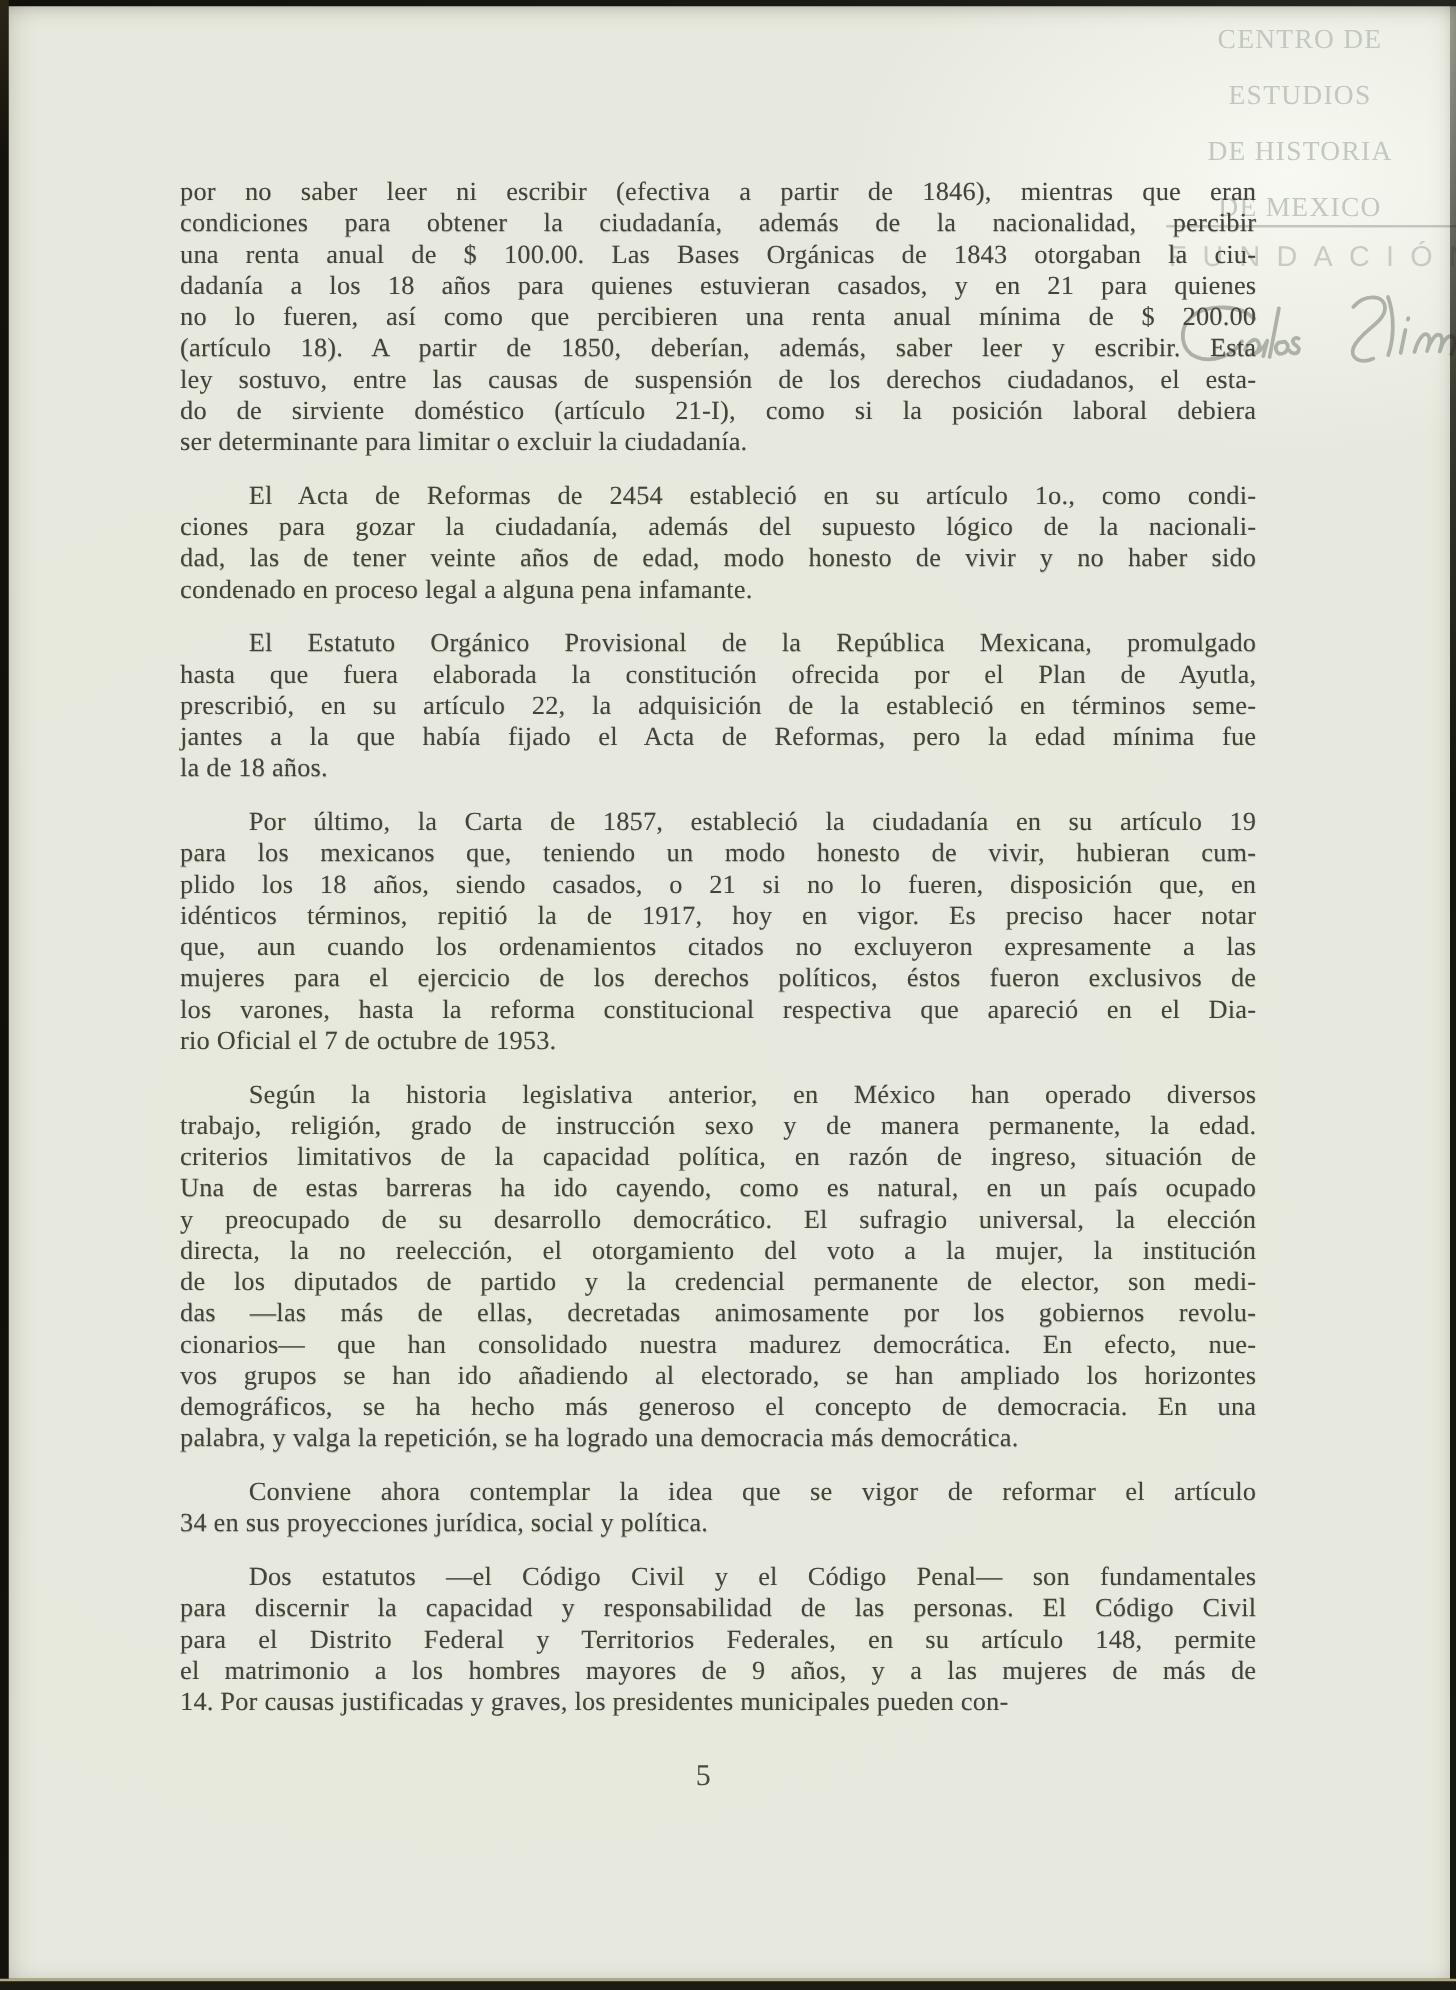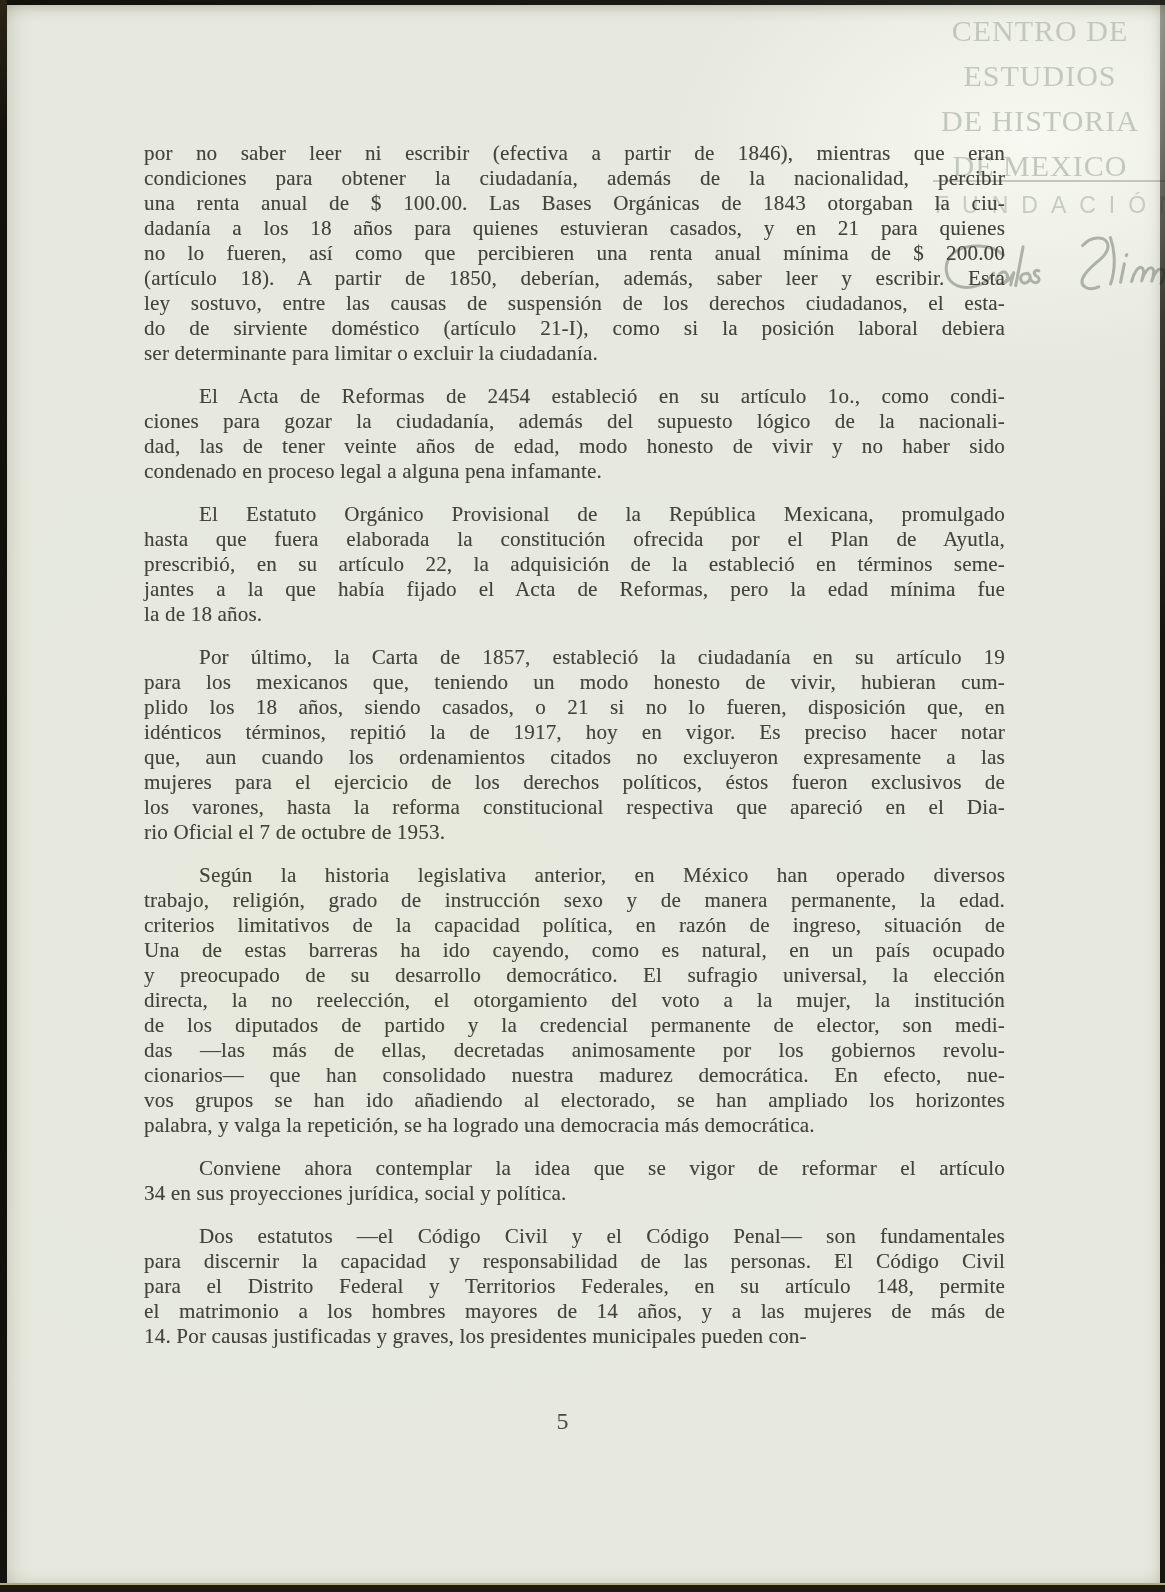--- a/index.html
+++ b/index.html
@@ -26,21 +26,21 @@
     background:linear-gradient(90deg,#11100a,#1a1812 55%,#262620);}
   .edge-left{position:absolute;left:0;top:0;width:7px;height:100%;z-index:6;
     background:linear-gradient(180deg,#2b2517,#13120c 8%,#100f09 60%,#13120c);}
   .edge-right{position:absolute;right:0;top:0;width:5px;height:100%;z-index:6;
     background:linear-gradient(180deg,rgba(22,21,14,0.3),rgba(22,21,14,0.8) 20%,#15140d 40%,#18170f);}
   .edge-bottom{position:absolute;left:0;bottom:0;width:100%;height:7px;z-index:6;
     background:#1b1a13;border-top:2px solid #b3a981;}
 
   
   .watermark{position:absolute;left:915px;top:0;width:250px;z-index:1;color:#c2c8bf;}
-  .wm-line{height:45px;line-height:45px;text-align:center;font-size:30px;
+  .wm-line{height:45px;line-height:45px;text-align:center;font-size:22px;
     letter-spacing:1px;font-family:"Liberation Serif",serif;}
   .wm-block{padding-top:8px;}
   .wm-rule{position:absolute;left:18px;top:180px;width:234px;height:2px;background:#c1c7be;}
   .wm-foundation{position:absolute;left:20px;top:192px;white-space:nowrap;
     font-family:"Liberation Sans","DejaVu Sans",sans-serif;
     font-size:23px;letter-spacing:13px;color:#c7ccc3;}
   .signature{position:absolute;left:925px;top:220px;width:252px;height:100px;
     z-index:1;transform:rotate(-4deg);}
   .signature svg{width:100%;height:100%;}
   .sig-text{position:absolute;left:0;top:0;font-size:0;color:transparent;}
@@ -128,31 +128,32 @@
         <div class="line indent">Según la historia legislativa anterior, en México han operado diversos</div>
         <div class="line">trabajo, religión, grado de instrucción sexo y de manera permanente, la edad.</div>
         <div class="line">criterios limitativos de la capacidad política, en razón de ingreso, situación de</div>
         <div class="line">Una de estas barreras ha ido cayendo, como es natural, en un país ocupado</div>
         <div class="line">y preocupado de su desarrollo democrático. El sufragio universal, la elección</div>
         <div class="line">directa, la no reelección, el otorgamiento del voto a la mujer, la institución</div>
         <div class="line">de los diputados de partido y la credencial permanente de elector, son medi-</div>
         <div class="line">das —las más de ellas, decretadas animosamente por los gobiernos revolu-</div>
         <div class="line">cionarios— que han consolidado nuestra madurez democrática. En efecto, nue-</div>
         <div class="line">vos grupos se han ido añadiendo al electorado, se han ampliado los horizontes</div>
+        <div class="line">demográficos, se ha hecho más generoso el concepto de democracia. En una</div>
         <div class="line last">palabra, y valga la repetición, se ha logrado una democracia más democrática.</div>
       </div>
       <div class="para">
         <div class="line indent">Conviene ahora contemplar la idea que se vigor de reformar el artículo</div>
         <div class="line last">34 en sus proyecciones jurídica, social y política.</div>
       </div>
       <div class="para">
         <div class="line indent">Dos estatutos —el Código Civil y el Código Penal— son fundamentales</div>
         <div class="line">para discernir la capacidad y responsabilidad de las personas. El Código Civil</div>
         <div class="line">para el Distrito Federal y Territorios Federales, en su artículo 148, permite</div>
-        <div class="line">el matrimonio a los hombres mayores de 14 años, y a las mujeres de más de</div>
+        <div class="line">el matrimonio a los hombres mayores de 9 años, y a las mujeres de más de</div>
         <div class="line last">14. Por causas justificadas y graves, los presidentes municipales pueden con-</div>
       </div>
     </main>
 
   <div class="page-number">5</div>
 
   <div class="vignette"></div>
   <div class="edge-top"></div>
   <div class="edge-left"></div>
   <div class="edge-right"></div>

